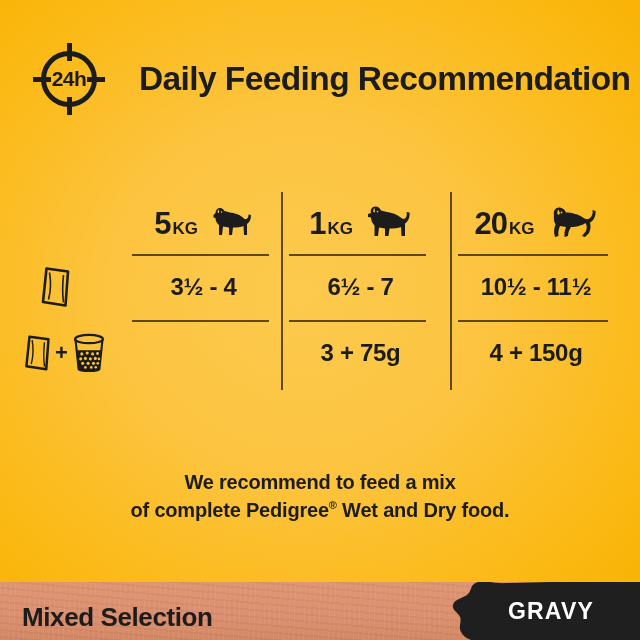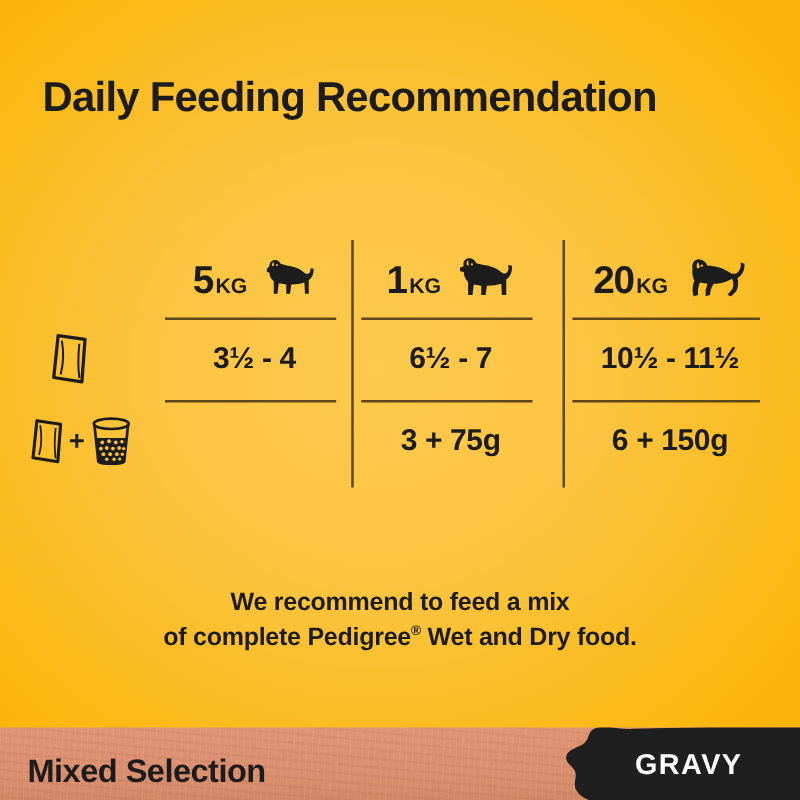--- a/index.html
+++ b/index.html
@@ -112,20 +112,28 @@
     padding-left:18px;box-sizing:border-box;
   }
 </style>
 </head>
 <body>
 
 <div id="page">
 
   <div id="header">
 
+    <div id="clock-icon">
+      <div class="ring"></div>
+      <div class="tick t-top"></div>
+      <div class="tick t-bot"></div>
+      <div class="tick t-left"></div>
+      <div class="tick t-right"></div>
+      <div class="lbl">24h</div>
+    </div>
 
     <div id="title">Daily Feeding Recommendation</div>
   </div>
 
   <div id="icons">
 
     <div id="pouch-row">
       <svg width="34" height="44" viewBox="0 0 34 44">
         <path d="M8.5 3.5 L30 6.5 L27.5 40.5 L5 37 Z" fill="none" stroke="#1c1c1c" stroke-width="2.6" stroke-linejoin="round"></path>
         <path d="M11.5 7.5 C13 16 12.5 27 10.5 34.5" fill="none" stroke="#1c1c1c" stroke-width="1.6"></path>
@@ -241,21 +249,21 @@
               C88 48 88 42 85 38 C78 43 66 46 56 46 C52 52 50 58 50 64
               L43 66 L43 56 L46 46 L34 44 C31 50 30 58 31 64 L24 66
               C21 58 22 48 25 41 C22 36 21 28 22 22 Z
               M31 11 C28 14 28 19 30 22 L34 19 Z"></path>
             <circle cx="37" cy="17" r="1.8" fill="#FBC236"></circle>
           </svg>
         </span>
       </div>
 
       <div class="cell r1 amount">10½ - 11½</div>
-      <div class="cell r2 amount">6 + 150g</div>
+      <div class="cell r2 amount">4 + 150g</div>
     </div>
   </div>
 
   <div id="recommend">
     <div>We recommend to feed a mix</div>
     <div><span>of complete Pedigree</span><sup>®</sup><span> Wet and Dry food.</span></div>
   </div>
 
   <div id="footer">
     <div id="footer-title">Mixed Selection</div>

